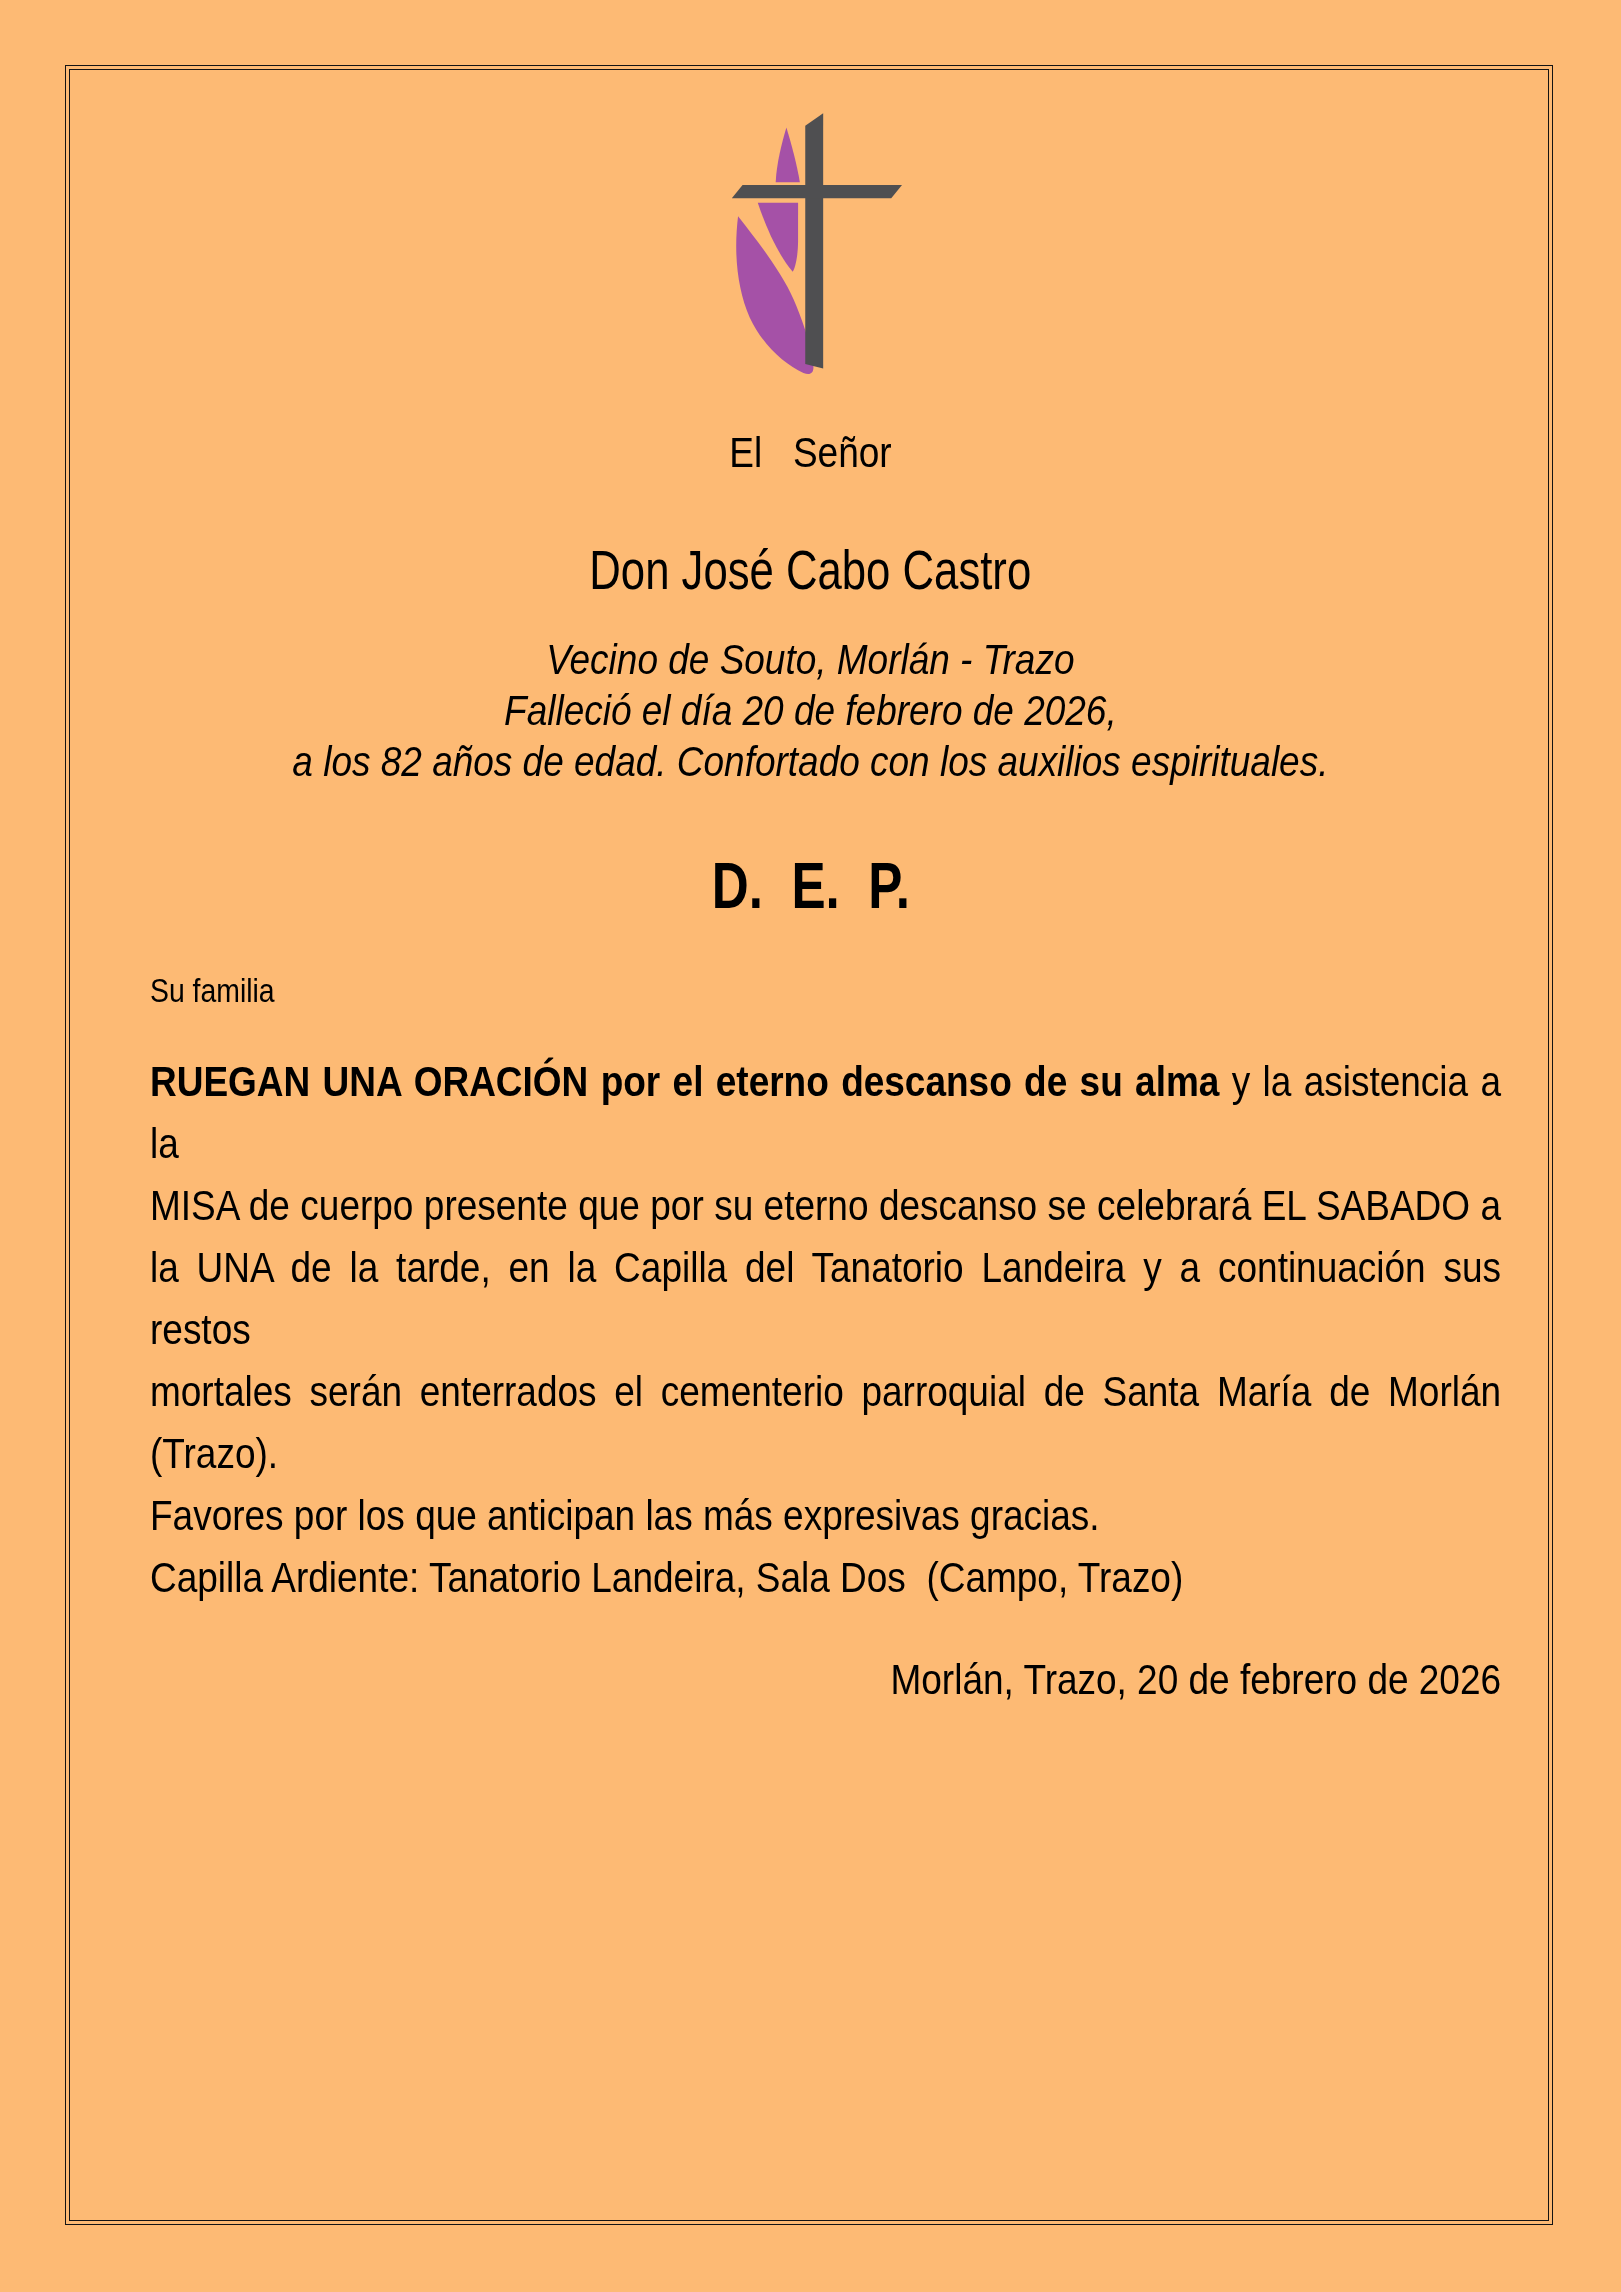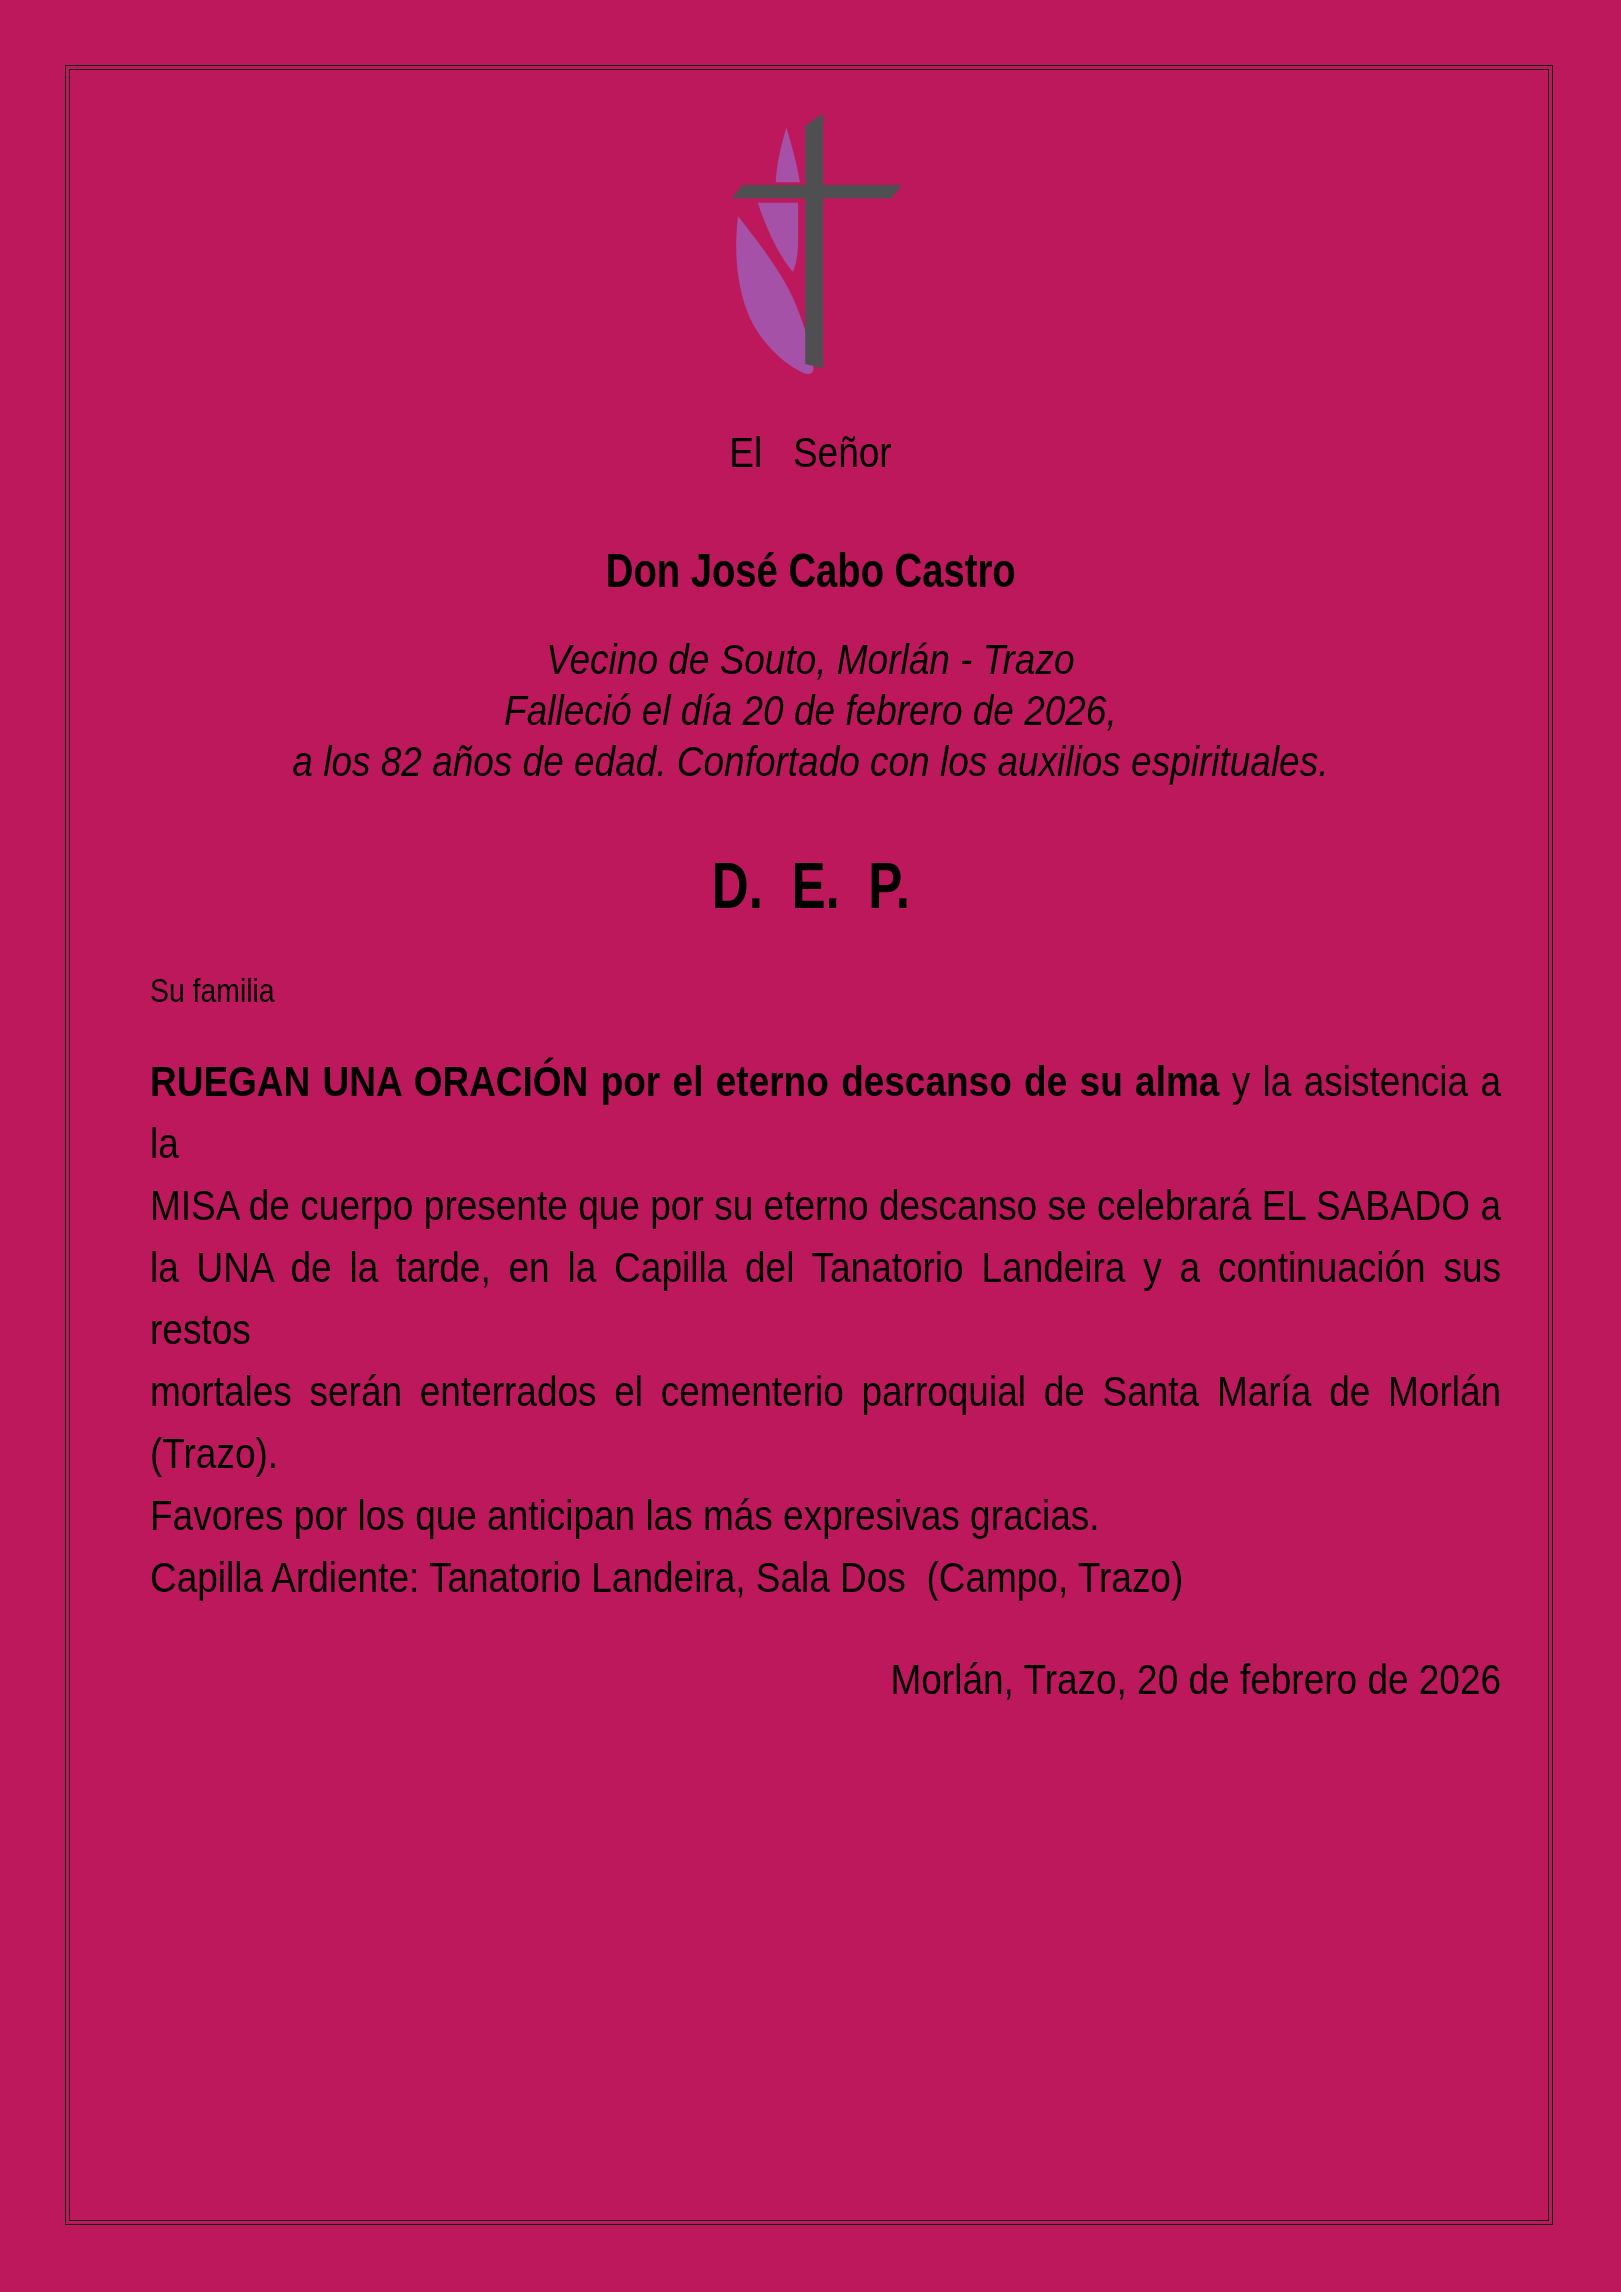--- a/index.html
+++ b/index.html
@@ -1,20 +1,20 @@
 <!DOCTYPE html>
 <html lang="es" style="font-size:14.3px"><head>
 <meta charset="utf-8">
 <title>Esquela</title>
 <style>
   html,body{margin:0;padding:0;background:#ffffff;}
   .page{
     position:relative;
     width:1621px;height:2293px;
-    background:#be185d;
+    background:#fdba74;
     font-family:"Liberation Sans","DejaVu Sans",sans-serif;
     color:#000;
     overflow:hidden;
   }
   .frame-outer{
     position:absolute;left:65px;top:65px;width:1488px;height:2160px;
     border:1.8px solid #141414;box-sizing:border-box;
   }
   .frame-inner{
     position:absolute;inset:2.7px;
@@ -22,21 +22,21 @@
   }
   .abs{position:absolute;left:0;width:1621px;}
   .ctr{text-align:center;}
   
   .cx{display:inline-block;transform:scaleX(0.86);}
   .cx-title{display:inline-block;transform:scaleX(0.78);}
   .cx-dep{display:inline-block;transform:scaleX(0.80);}
   .pre{white-space:pre;}
 
   .salutation{top:431px;font-size:43px;line-height:43px;}
-  .name{top:534px;font-size:49px;line-height:72px;font-weight:bold;letter-spacing:0px;}
+  .name{top:534px;font-size:56px;line-height:72px;font-weight:normal;letter-spacing:0px;}
   .subtitle{top:634px;font-size:43px;line-height:51px;font-style:italic;}
   .rip{top:841px;font-size:64px;line-height:64px;font-weight:bold;margin-top:13px;}
 
   .family{position:absolute;left:150px;top:969px;font-size:33px;line-height:43px;}
 
   .body-block{
     position:absolute;left:150px;top:1050px;width:1571px;
     transform:scaleX(0.86);transform-origin:0 0;
     font-size:43px;line-height:62px;
   }

